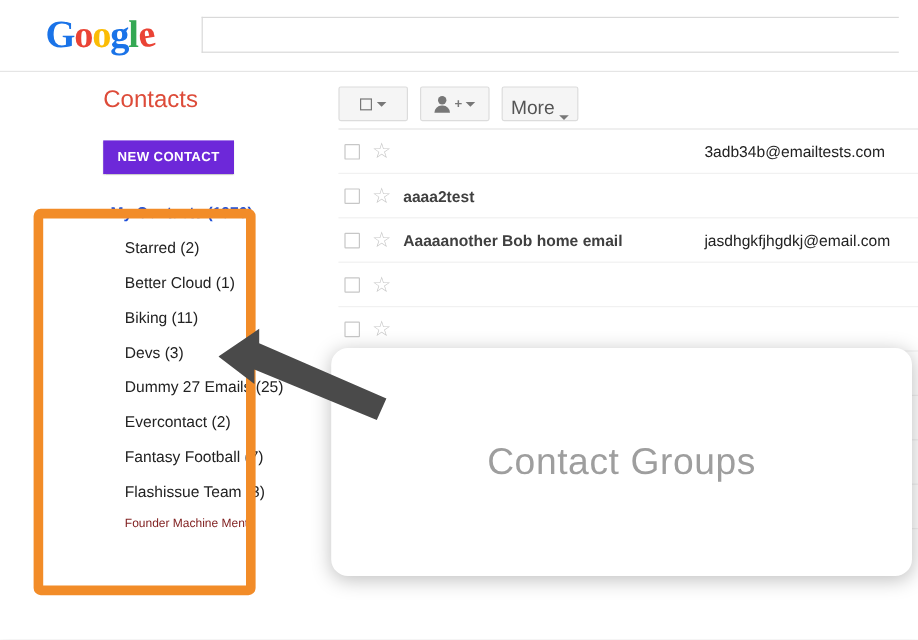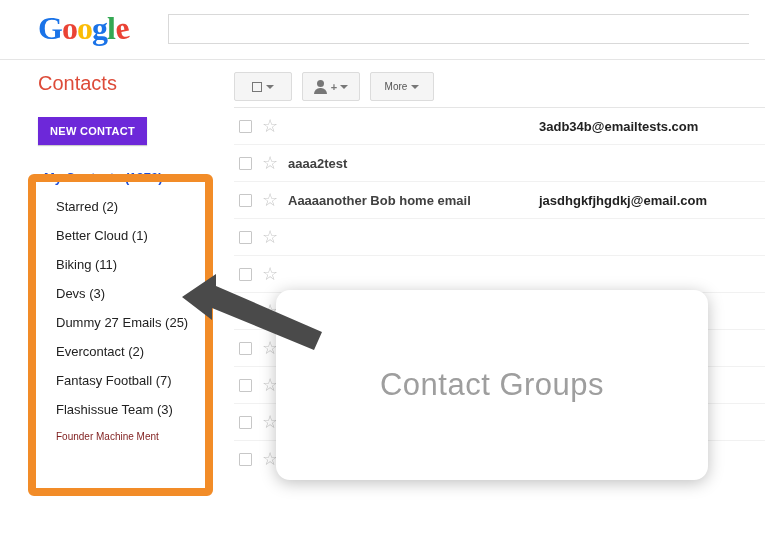--- a/index.html
+++ b/index.html
@@ -12,59 +12,59 @@
   .logo span { display:inline-block; }
   .g1 { color:#1a73e8; } .o1 { color:#ea4335; } .o2 { color:#fbbc05; }
   .g2 { color:#1a73e8; } .l  { color:#34a853; } .e  { color:#ea4335; transform: rotate(-10deg); }
   .search { flex: 1; margin-left: 40px; }
   .search input { width: 100%; height: 30px; border: 1px solid #d9d9d9; border-right: none; padding: 4px 8px; font-size: 14px; }
 
   .divider { border-top: 1px solid #e5e5e5; margin: 4px 0 0 0; }
 
   
   .body { display: flex; }
-  .leftcol { width: 210px; padding: 12px 0 0 38px; }
+  .leftcol { width: 210px; padding: 12px 0 0 38px; margin-left: 48px; }
   .pagetitle { color: #dd4b39; font-size: 20px; margin-bottom: 22px; }
   .newbtn { background: #6d28d9; color: #fff; font-size: 11px; font-weight: bold; letter-spacing: .3px; padding: 8px 12px; border: none; cursor: pointer; box-shadow: 0 1px 1px rgba(0,0,0,.2); }
 
   .sidebar { margin-top: 18px; position: relative; }
   .sidebar-item { font-size: 13px; color: #222; padding: 7px 0 7px 18px; cursor: pointer; white-space: nowrap; overflow: hidden; text-overflow: ellipsis; }
   .sidebar-head { font-weight: bold; color: #1d4ed8; padding-left: 6px; position: relative; }
   .sidebar-head::before { content:''; position:absolute; left:-6px; top:10px; border-left:5px solid #dd4b39; border-top:4px solid transparent; border-bottom:4px solid transparent; transform: rotate(90deg); }
   .sidebar-last { color:#7f1d1d; padding:7px 0 7px 18px; font-size:10px; white-space:nowrap; overflow:hidden; text-overflow:ellipsis; }
 
   .rightcol { flex:1; padding: 6px 0 0 24px; position: relative; }
   .toolbar { display:flex; gap:10px; align-items:center; margin-bottom: 6px; margin-top:6px; }
   .tbtn { height:29px; background:#f5f5f5; border:1px solid #dcdcdc; border-radius:2px; display:flex; align-items:center; justify-content:center; cursor:pointer; }
   .tbtn.select { width:58px; }
   .tbtn.addgrp { width:58px; }
-  .tbtn.more { width:64px; font-size:10px; color:#555; gap:4px; }
+  .tbtn.more { width:64px; font-size:16px; color:#555; gap:4px;align-items:flex-end; }
   .sq { width:10px; height:10px; border:1.5px solid #777; margin-right:4px; }
   .caret { width:0; height:0; border-left:4px solid transparent; border-right:4px solid transparent; border-top:4px solid #777; }
   .person { width:14px; height:14px; position:relative; margin-right:2px; }
   .person::before { content:''; position:absolute; top:0; left:3px; width:7px; height:7px; background:#777; border-radius:50%; }
   .person::after { content:''; position:absolute; bottom:0; left:0; width:13px; height:6px; background:#777; border-radius:6px 6px 0 0; }
   .plus { color:#777; font-size:11px; font-weight:bold; margin-left:1px; margin-right:3px; }
 
   .contacts { margin-top: 6px; }
   .crow { display:flex; align-items:center; height:37px; border-top:1px solid #f1f1f1; font-size:13px; }
   .crow:first-child { border-top:1px solid #e5e5e5; }
   .chk { width:22px; display:flex; justify-content:center; }
   .chk .box { width:13px; height:13px; border:1.5px solid #c7c7c7; border-radius:1px; cursor:pointer; }
   .star { width:28px; color:#c7c7c7; font-size:18px; cursor:pointer; text-align:center; }
   .cname { flex:0 0 255px; padding-left:4px; color:#404040; }
   .cname.bold { font-weight:bold; }
-  .cemail { flex:1; color:#222;font-weight:bold; }
+  .cemail { flex:1; color:#222; }
   .bottomedge { position:absolute; left:0; right:0; bottom:0; height:20px; background: linear-gradient(to bottom, rgba(255,255,255,0), #fff); pointer-events:none; }
 
   
   .highlight { position:absolute; left:28px; top:174px; width:185px; height:322px; border:8px solid #f28c28; border-radius:6px; pointer-events:none; z-index:5; }
 
   
-  .callout { position:absolute; left:276px; top:290px; width:432px; height:190px; background:#fff; border-radius:14px; box-shadow:0 3px 16px rgba(0,0,0,.25); display:flex; align-items:center; justify-content:center; z-index:6; }
+  .callout { position:absolute; left:276px; top:290px; width:484px; height:190px; background:#fff; border-radius:14px; box-shadow:0 3px 16px rgba(0,0,0,.25); display:flex; align-items:center; justify-content:center; z-index:6; }
   .callout span { font-size:31px; color:#9e9e9e; font-weight:300; letter-spacing:.5px; }
 
   
   .arrow { position:absolute; left:182px; top:272px; width:150px; height:80px; z-index:7; pointer-events:none; }
 </style>
 </head>
 <body>
 
 <div class="frame">
 

